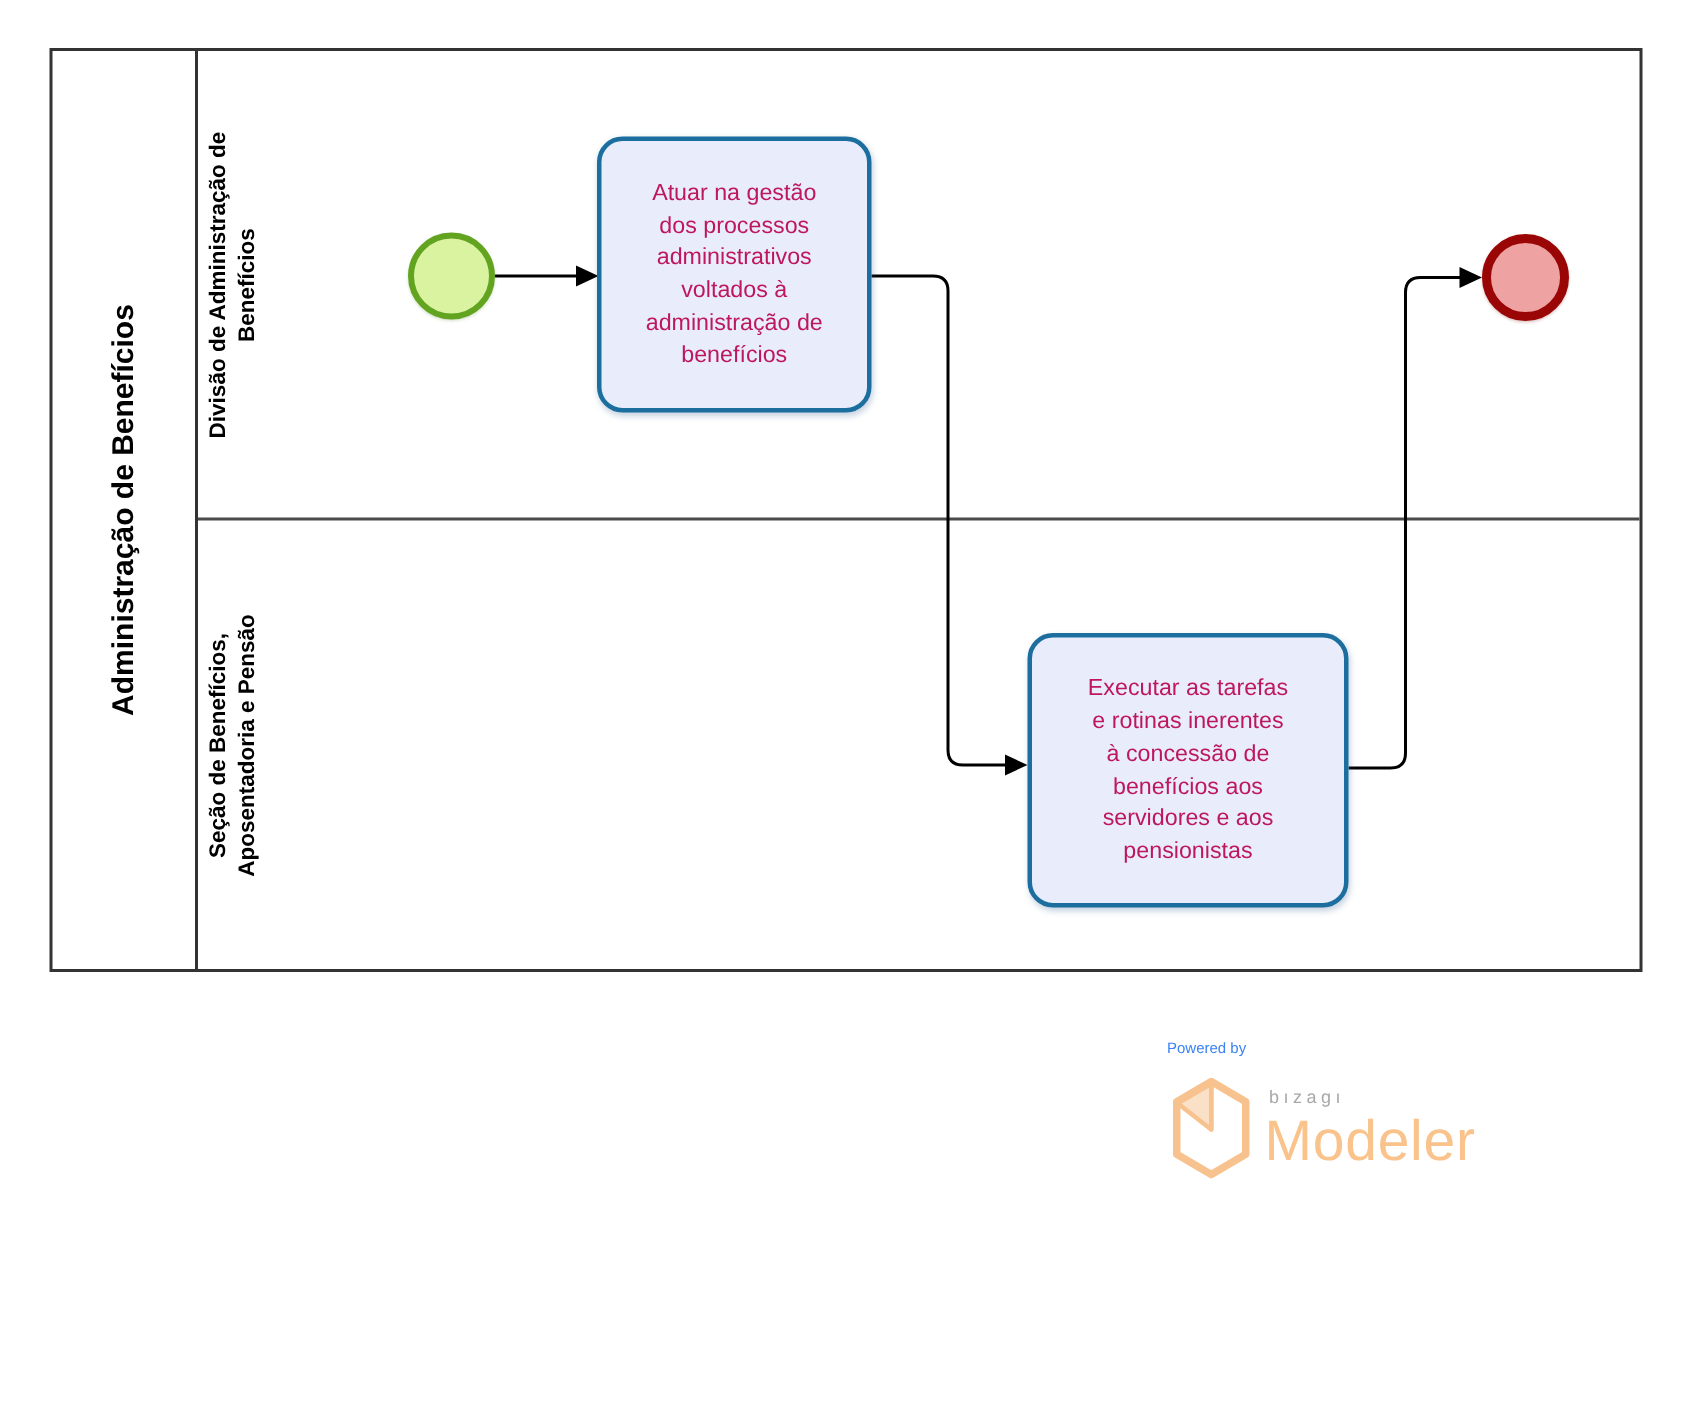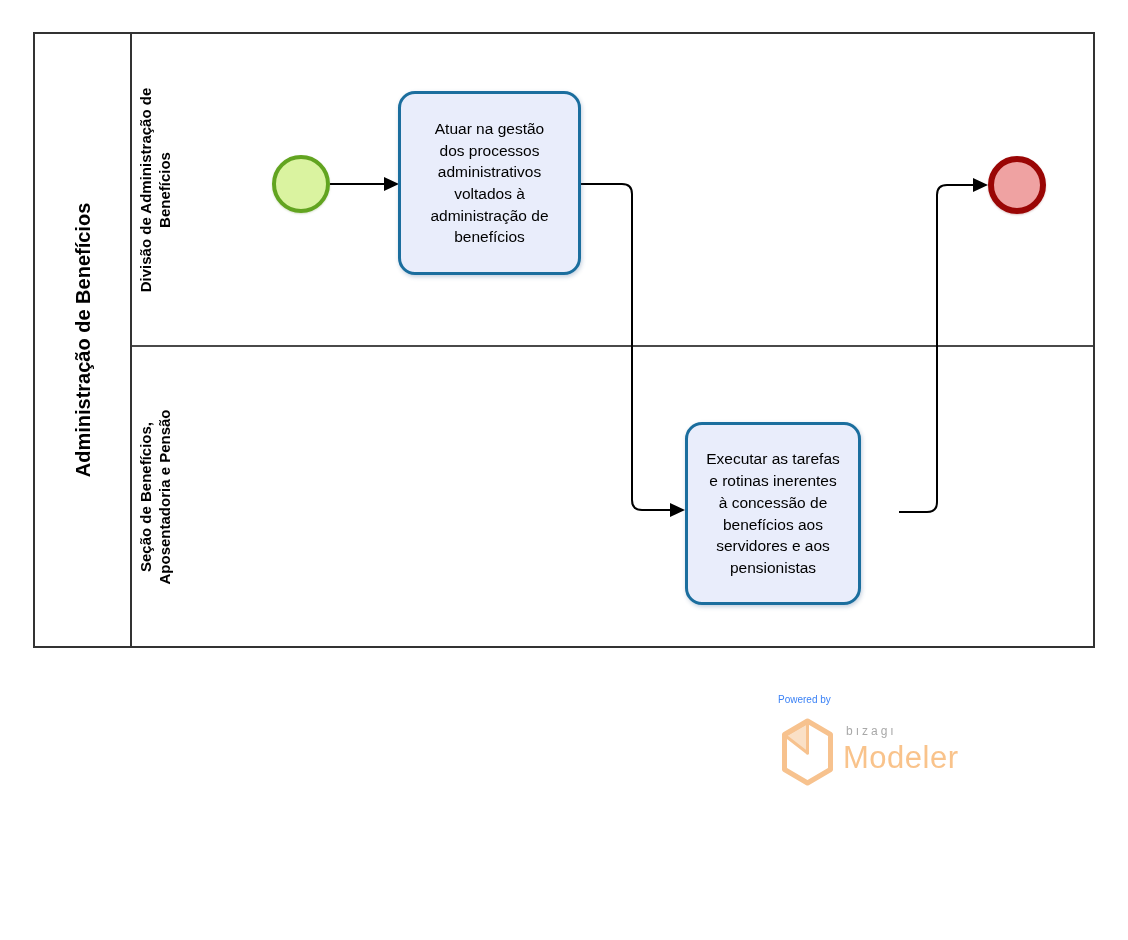--- a/index.html
+++ b/index.html
@@ -47,45 +47,45 @@
     left: 988px; top: 156px; width: 58px; height: 58px;
     border: 6px solid #9a0605; background: #efa2a2;
     box-shadow: 0 1px 2px rgba(120,20,20,.25);
   }
 
   
   .task {
     position: absolute;
     border: 3px solid #1b6e9e; background: #e9edfb; border-radius: 17px;
     display: flex; align-items: center; justify-content: center;
-    text-align: center; font-size: 15.5px; color: #000000; line-height: 1.4;
+    text-align: center; font-size: 15.5px; color: #be185d; line-height: 1.4;
     white-space: pre-line;
     box-shadow: 1px 2px 4px rgba(60, 100, 150, .3);
   }
   .task-1 { left: 398px; top: 91px;  width: 183px; height: 184px; }
-  .task-2 { left: 685px; top: 422px; width: 176px; height: 183px; justify-content: center; }
+  .task-2 { left: 685px; top: 422px; width: 214px; height: 183px; justify-content: center; }
 
   
   .flows { position: absolute; left: 0; top: 0; width: 1128px; height: 940px; pointer-events: none; }
   .flows path { fill: none; stroke: #000; stroke-width: 2; }
   .flows polygon { fill: #000; stroke: none; }
 
   
   .powered-by {
     position: absolute; left: 778px; top: 694px;
     font-size: 10px; color: #3b82f6;
   }
   .logo-icon { position: absolute; left: 779px; top: 716px; width: 57px; height: 72px; }
   .brand-word {
     position: absolute; left: 846px; top: 724px;
     font-size: 12px; letter-spacing: 3px; color: #a8a8a8;
   }
   .product-word {
     position: absolute; left: 843px; top: 740px;
-    font-size: 31px; color: #f9c38b; letter-spacing: 0.5px;
+    font-size: 38px; color: #f9c38b; letter-spacing: 0.5px;
   }
 </style>
 </head>
 <body>
 
 <div class="canvas">
 
   <div class="pool">
     <div class="pool-header">
       <div class="pool-label">Administração de Benefícios</div>

